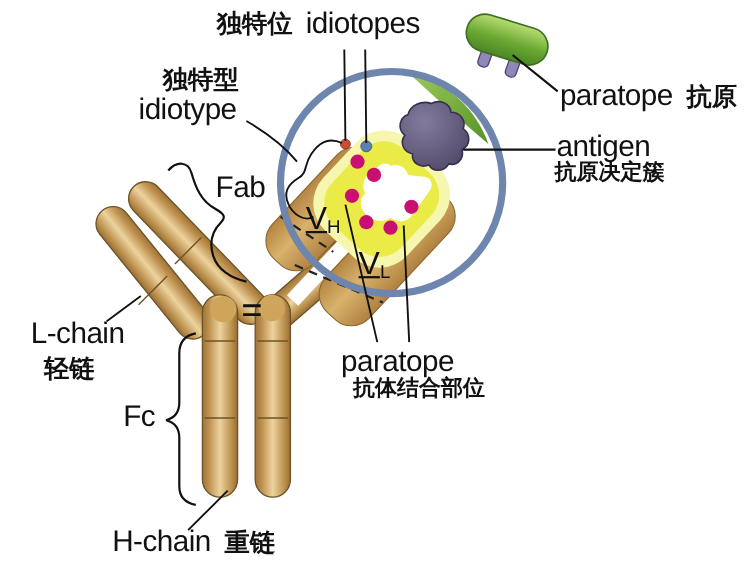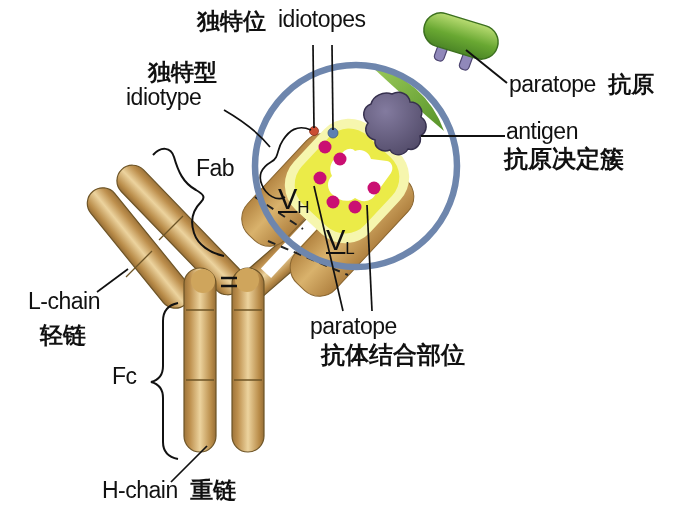--- a/index.html
+++ b/index.html
@@ -2,23 +2,23 @@
 <html><head>
 <meta charset="utf-8">
 <style>
   html,body{margin:0;padding:0;background:#fff;}
   #figure{
     position:relative;width:685px;height:520px;background:#ffffff;
     font-family:"Liberation Sans", sans-serif;color:#111;overflow:hidden;
   }
   #figure svg{position:absolute;left:0;top:0;}
   .lbl{position:absolute;white-space:nowrap;line-height:1;}
-  .en{font-size:23px;letter-spacing:-0.5px;}
+  .en{font-size:27px;letter-spacing:-0.5px;}
   .cn{font-weight:700;font-size:23px;font-family:"Liberation Sans",sans-serif;}
-  .cn.small{font-size:24px;}
+  .cn.small{font-size:20px;}
   .pair .cn{margin-left:8px;text-align:right;}
   .vlab{font-size:29px;letter-spacing:0;text-decoration:underline;}
   .vlab .sub{font-size:17px;vertical-align:-4px;letter-spacing:0;}
 </style>
 </head>
 <body>
 
 <div id="figure">
 
 <svg width="685" height="520" viewBox="0 0 685 520">

